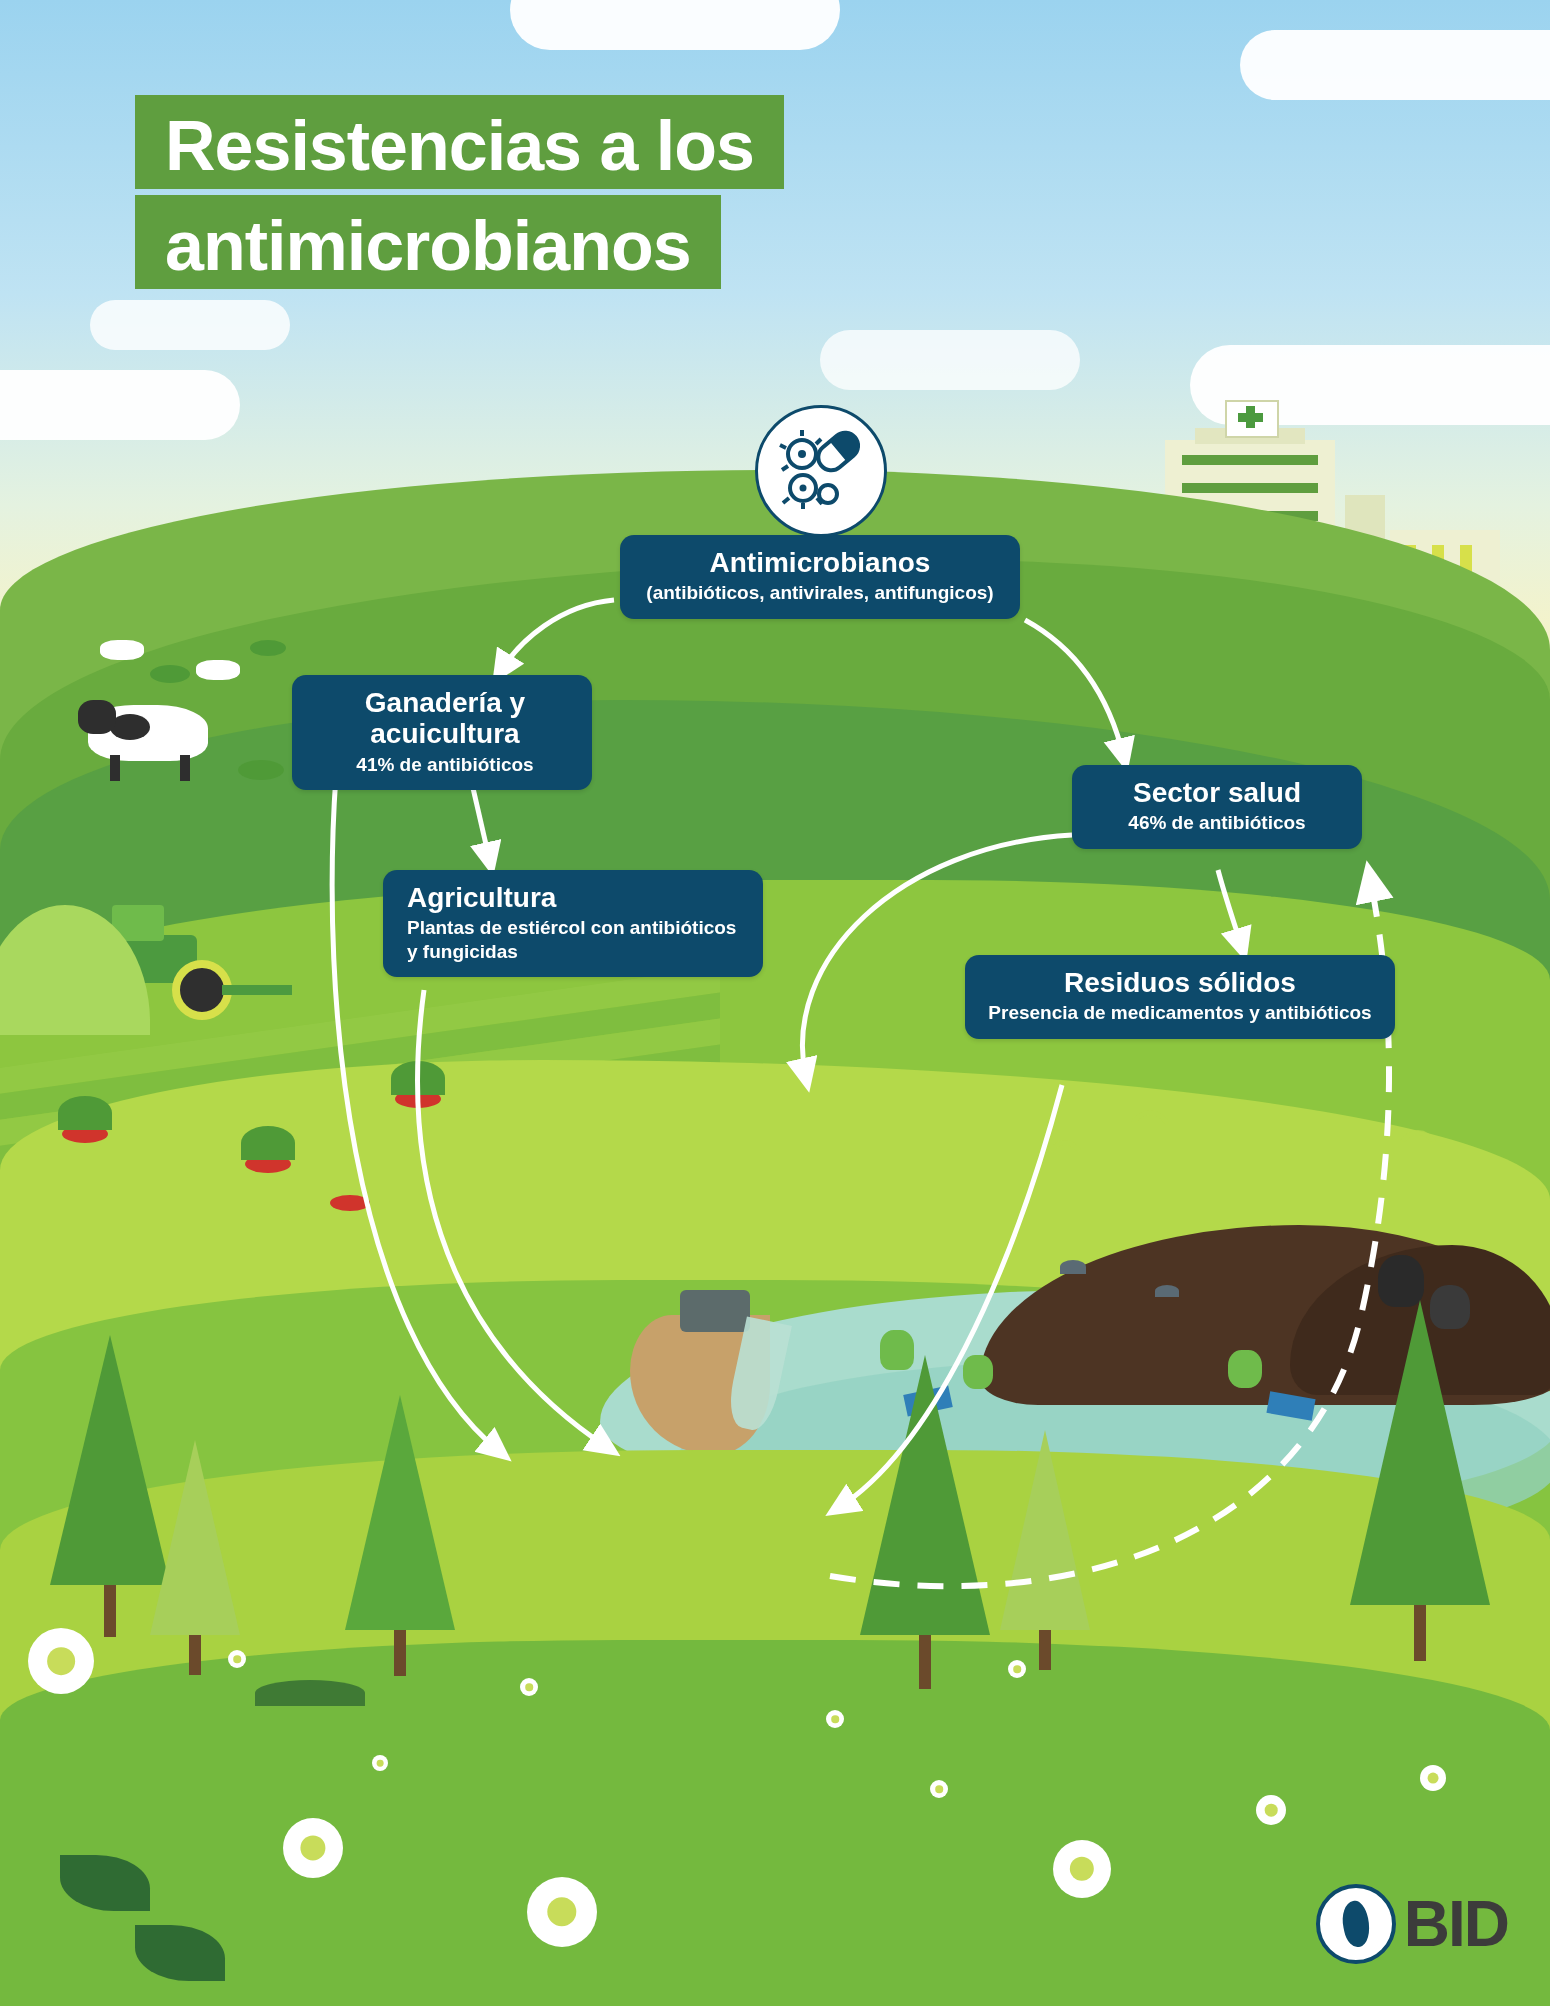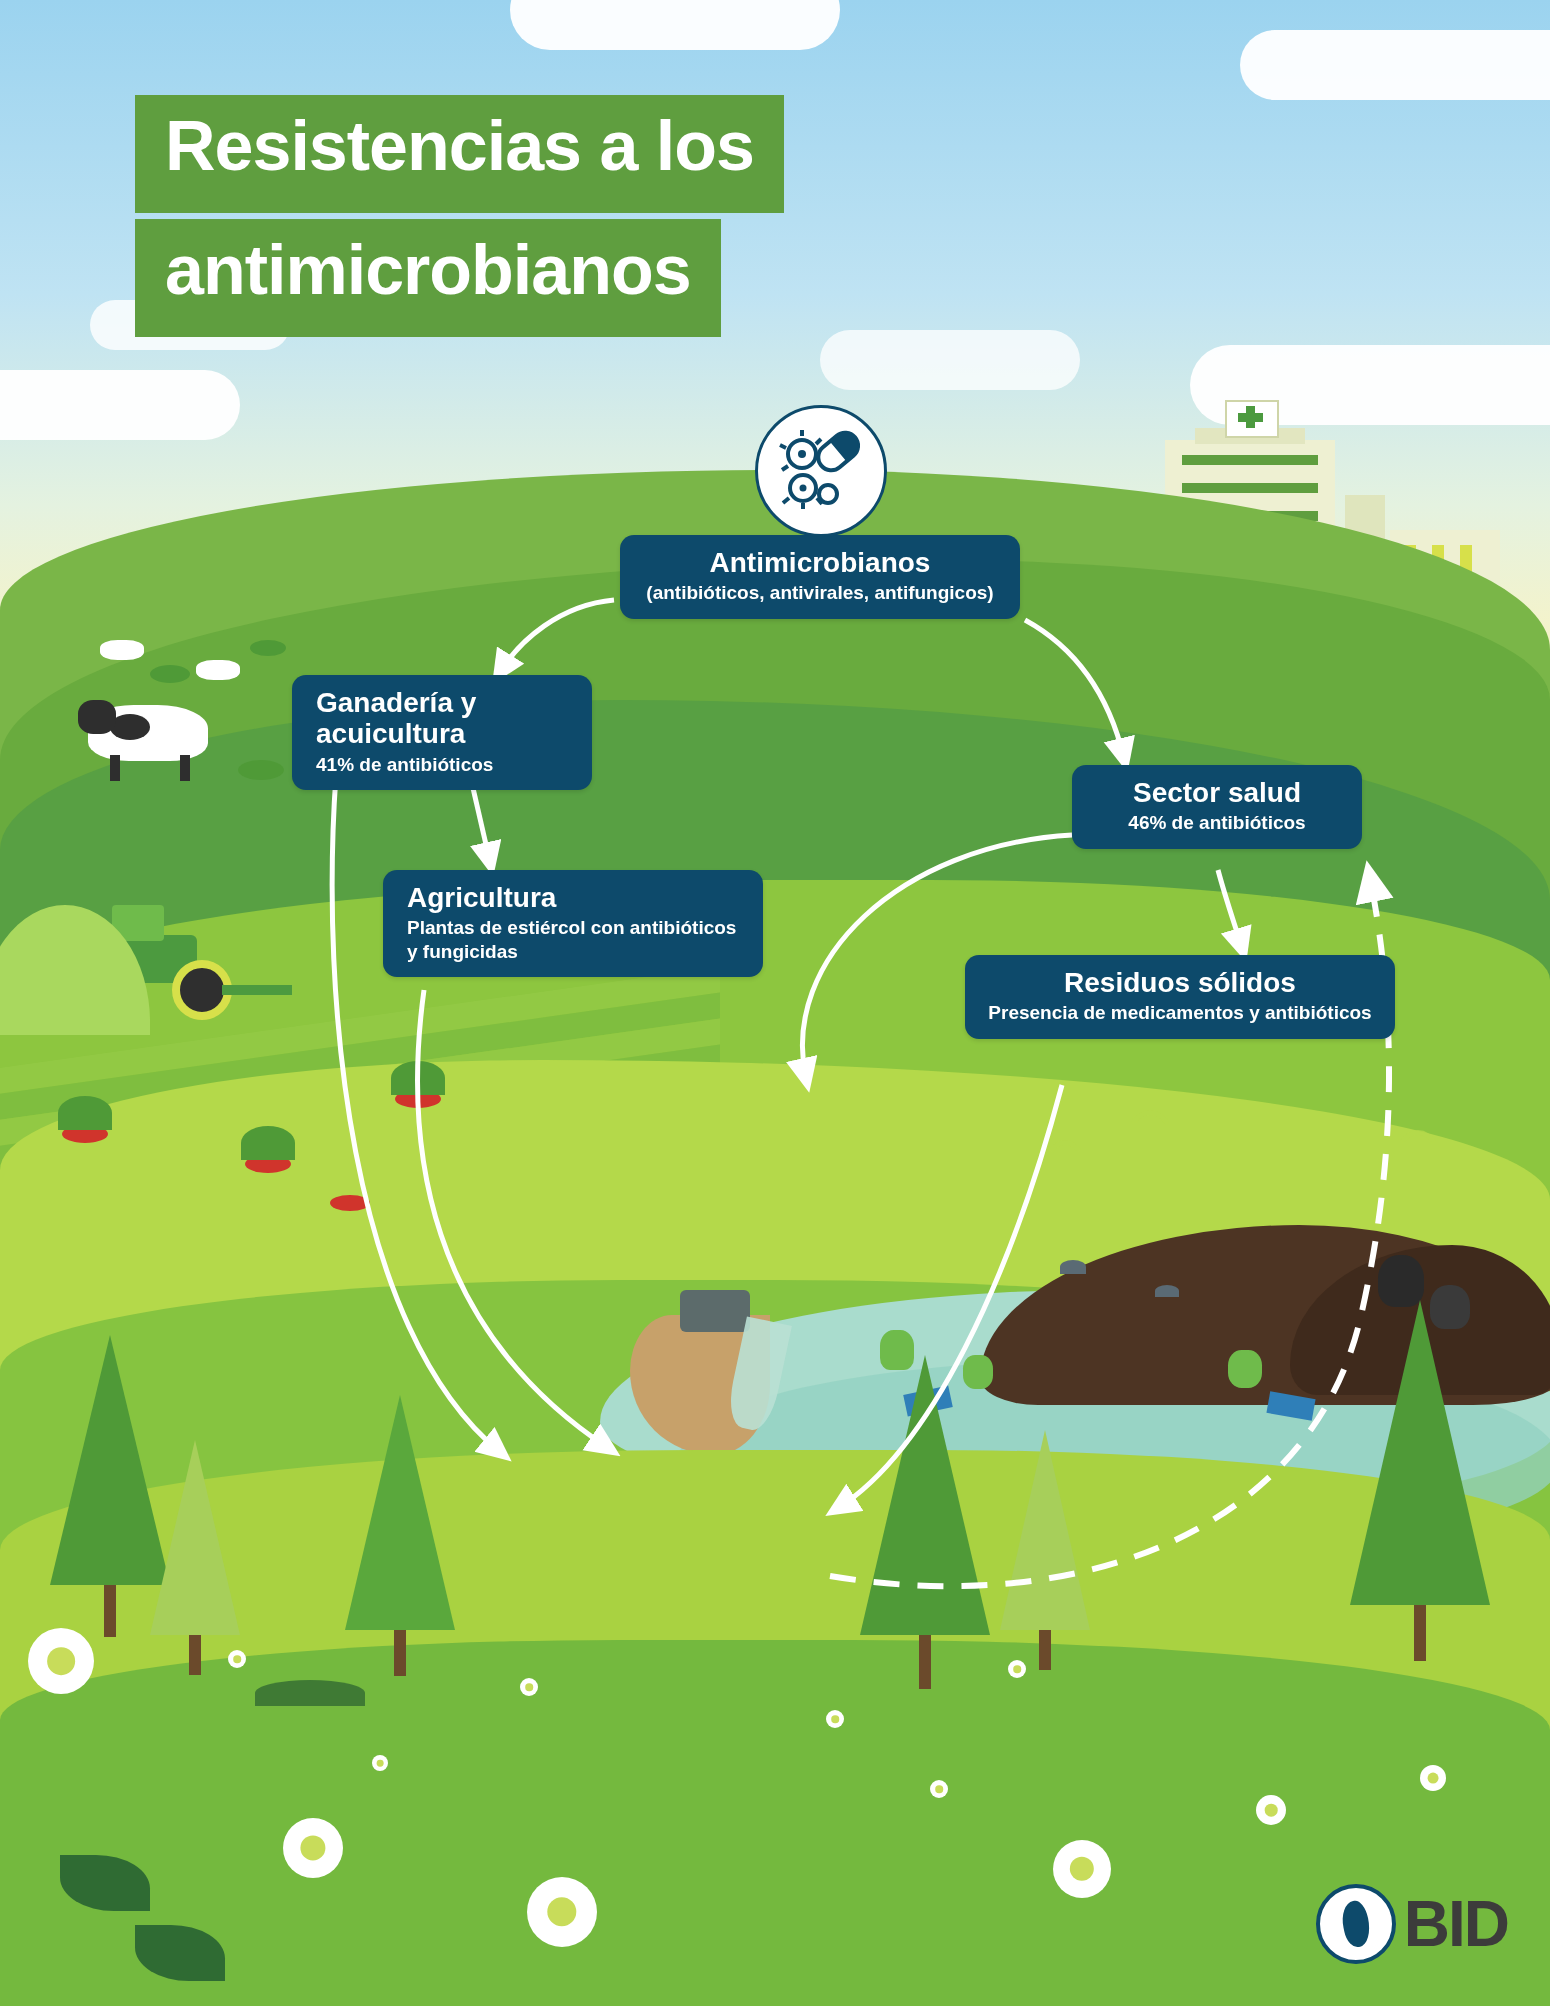--- a/index.html
+++ b/index.html
@@ -206,21 +206,21 @@
     top: 95px;
     z-index: 40;
   }
   .title-line {
     display: inline-block;
     background: #5f9e3f;
     color: #ffffff;
     font-size: 70px;
     font-weight: bold;
     line-height: 1.0;
-    padding: 16px 30px 32px 30px;
+    padding: 16px 30px 8px 30px;
     letter-spacing: -1px;
     margin-bottom: 6px;
   }
   
   .node {
     position: absolute;
     background: #0d4a6b;
     color: #ffffff;
     border-radius: 14px;
     text-align: center;
@@ -236,21 +236,21 @@
     display: block;
   }
   .node .s {
     font-size: 19px;
     font-weight: bold;
     line-height: 1.22;
     display: block;
     margin-top: 3px;
   }
   #node-antimicrobianos { left: 620px; top: 535px; width: 400px; }
-  #node-ganaderia { left: 292px; top: 675px; width: 300px; text-align: left; padding-left: 24px; }
+  #node-ganaderia { left: 292px; top: 675px; width: 300px; text-align: center; padding-left: 24px; }
   #node-agricultura { left: 383px; top: 870px; width: 380px; text-align: left; padding-left: 24px;}
   #node-aguas { left: 447px; top: 1085px; width: 460px; }
   #node-sector { left: 1072px; top: 765px; width: 290px; }
   #node-residuos { left: 965px; top: 955px; width: 430px; }
   #node-ecosistemas { left: 485px; top: 1455px; width: 340px; }
   
   #icon-circle {
     position: absolute;
     left: 755px;
     top: 405px;

